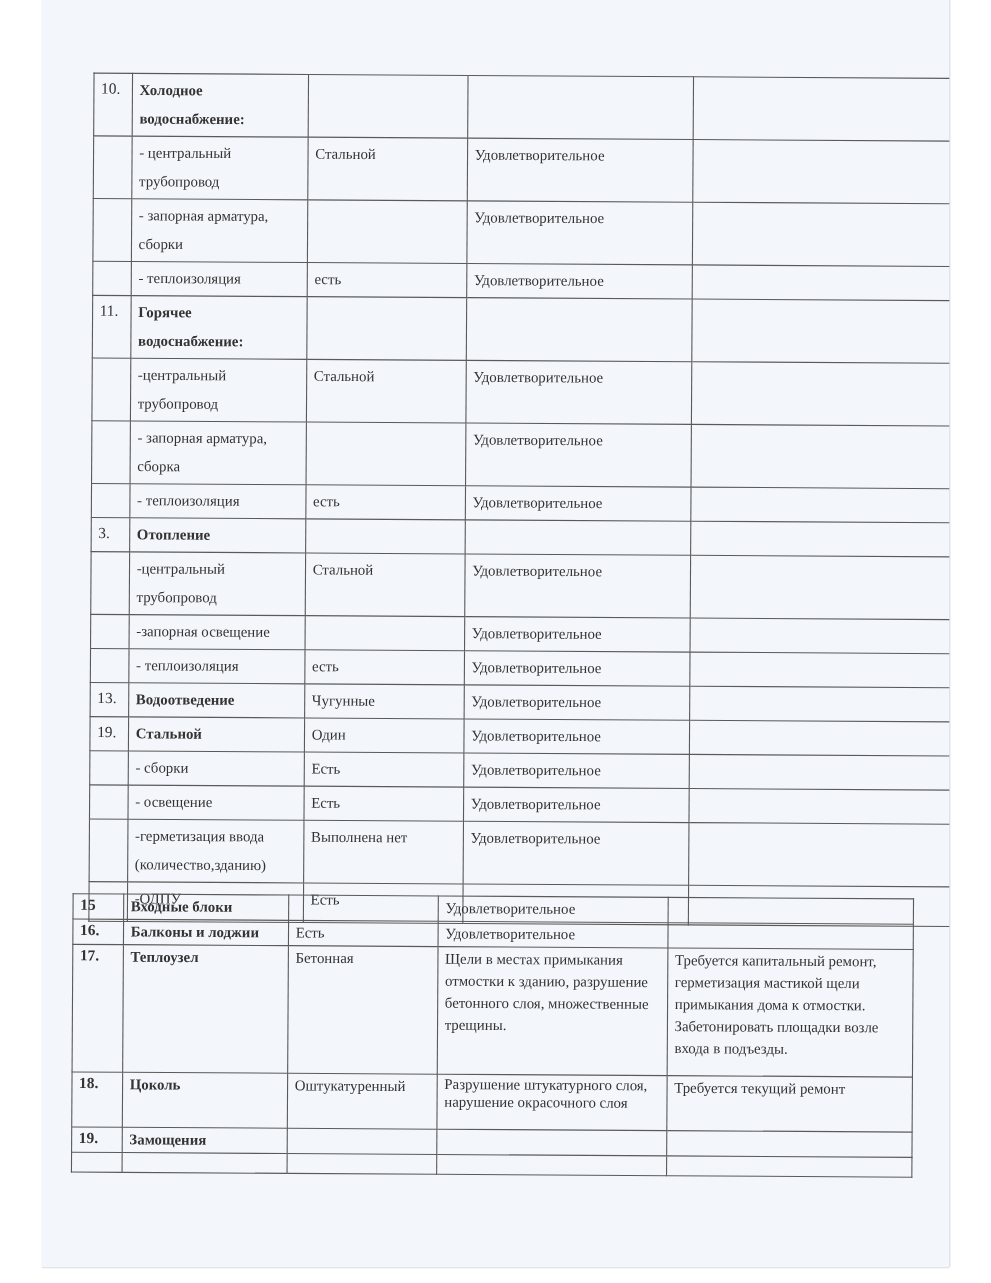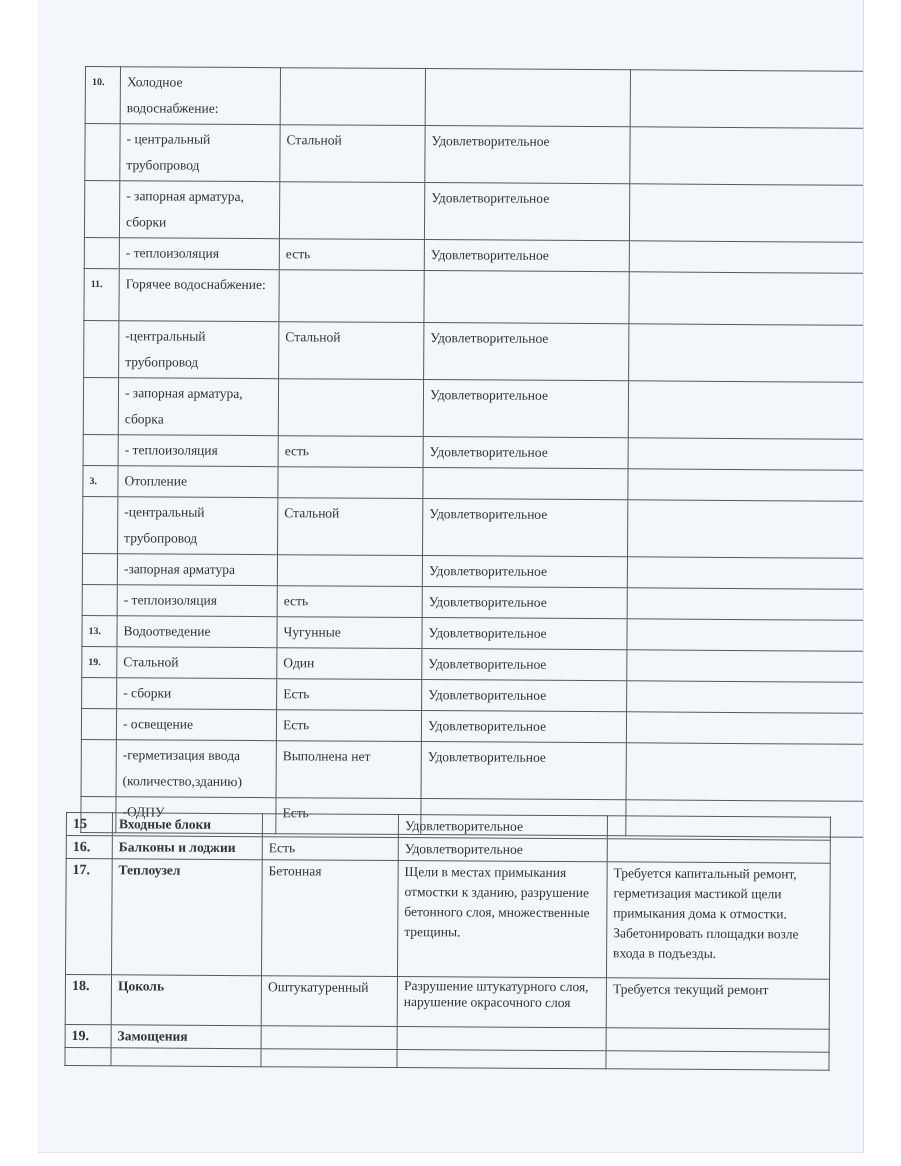--- a/index.html
+++ b/index.html
@@ -11,22 +11,22 @@
     position:absolute; left:38px; top:0; width:825px; height:1152px;
     background:#f3f6fb; overflow:hidden;
     box-shadow: 1px 0 0 #d7dbe2, 0 1px 0 #dfe2e7;
   }
   table { border-collapse:collapse; position:absolute; table-layout:fixed; }
   td {
     border:1px solid #5a5a5a; vertical-align:top; padding:2px 6px;
     font-size:13.5px; line-height:26px; color:#333;
   }
   .t1 { left:47px; top:66px; width:900px; transform:rotate(0.35deg); transform-origin:0 0; }
-  .t1 td.num { font-weight:bold; font-size:10px; padding-left:6px; }
-  .t1 td.name-b { font-weight:normal; }
+  .t1 td.num { font-weight:normal; font-size:14px; padding-left:6px; }
+  .t1 td.name-b { font-weight:bold; }
   .t2 { left:28px; top:812px; width:764px; transform:rotate(0.35deg); transform-origin:0 0; }
   .t2 td { line-height:20px; padding:1px 6px; font-size:13.5px; }
   .t2 td.num { font-weight:bold; font-size:14px;margin-left:32px; }
   .t2 td.name-b { font-weight:bold; }
   .t2 td.txt { line-height:20px; }
   .h1 { height:52px; } .h2 { height:26px; }
 </style>
 </head>
 <body>
 
@@ -106,21 +106,21 @@
       </tr>
       <tr class="h1">
         <td class="num"></td>
         <td>-центральный трубопровод</td>
         <td>Стальной</td>
         <td>Удовлетворительное</td>
         <td></td>
       </tr>
       <tr class="h2">
         <td class="num"></td>
-        <td>-запорная арматура</td>
+        <td>-запорная освещение</td>
         <td></td>
         <td>Удовлетворительное</td>
         <td></td>
       </tr>
       <tr class="h2">
         <td class="num"></td>
         <td>- теплоизоляция</td>
         <td>есть</td>
         <td>Удовлетворительное</td>
         <td></td>

